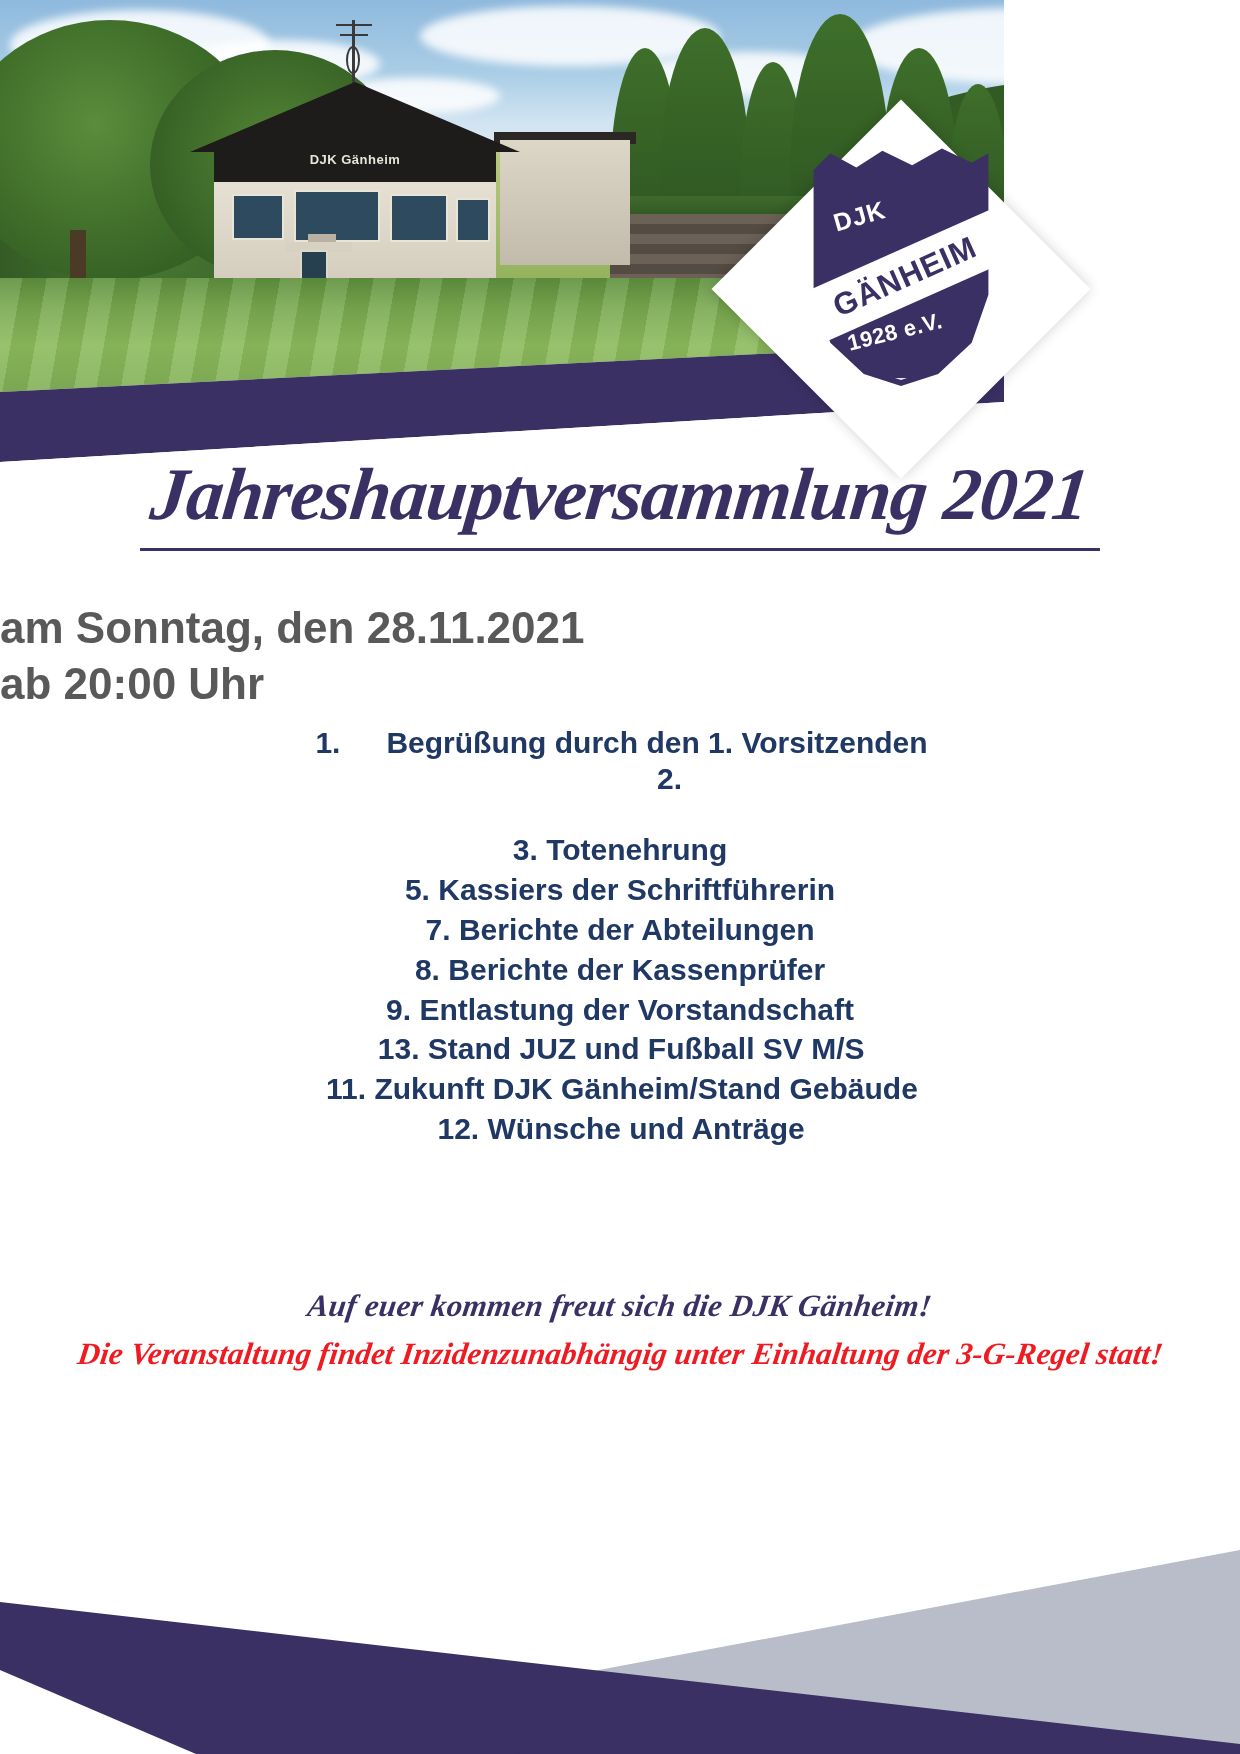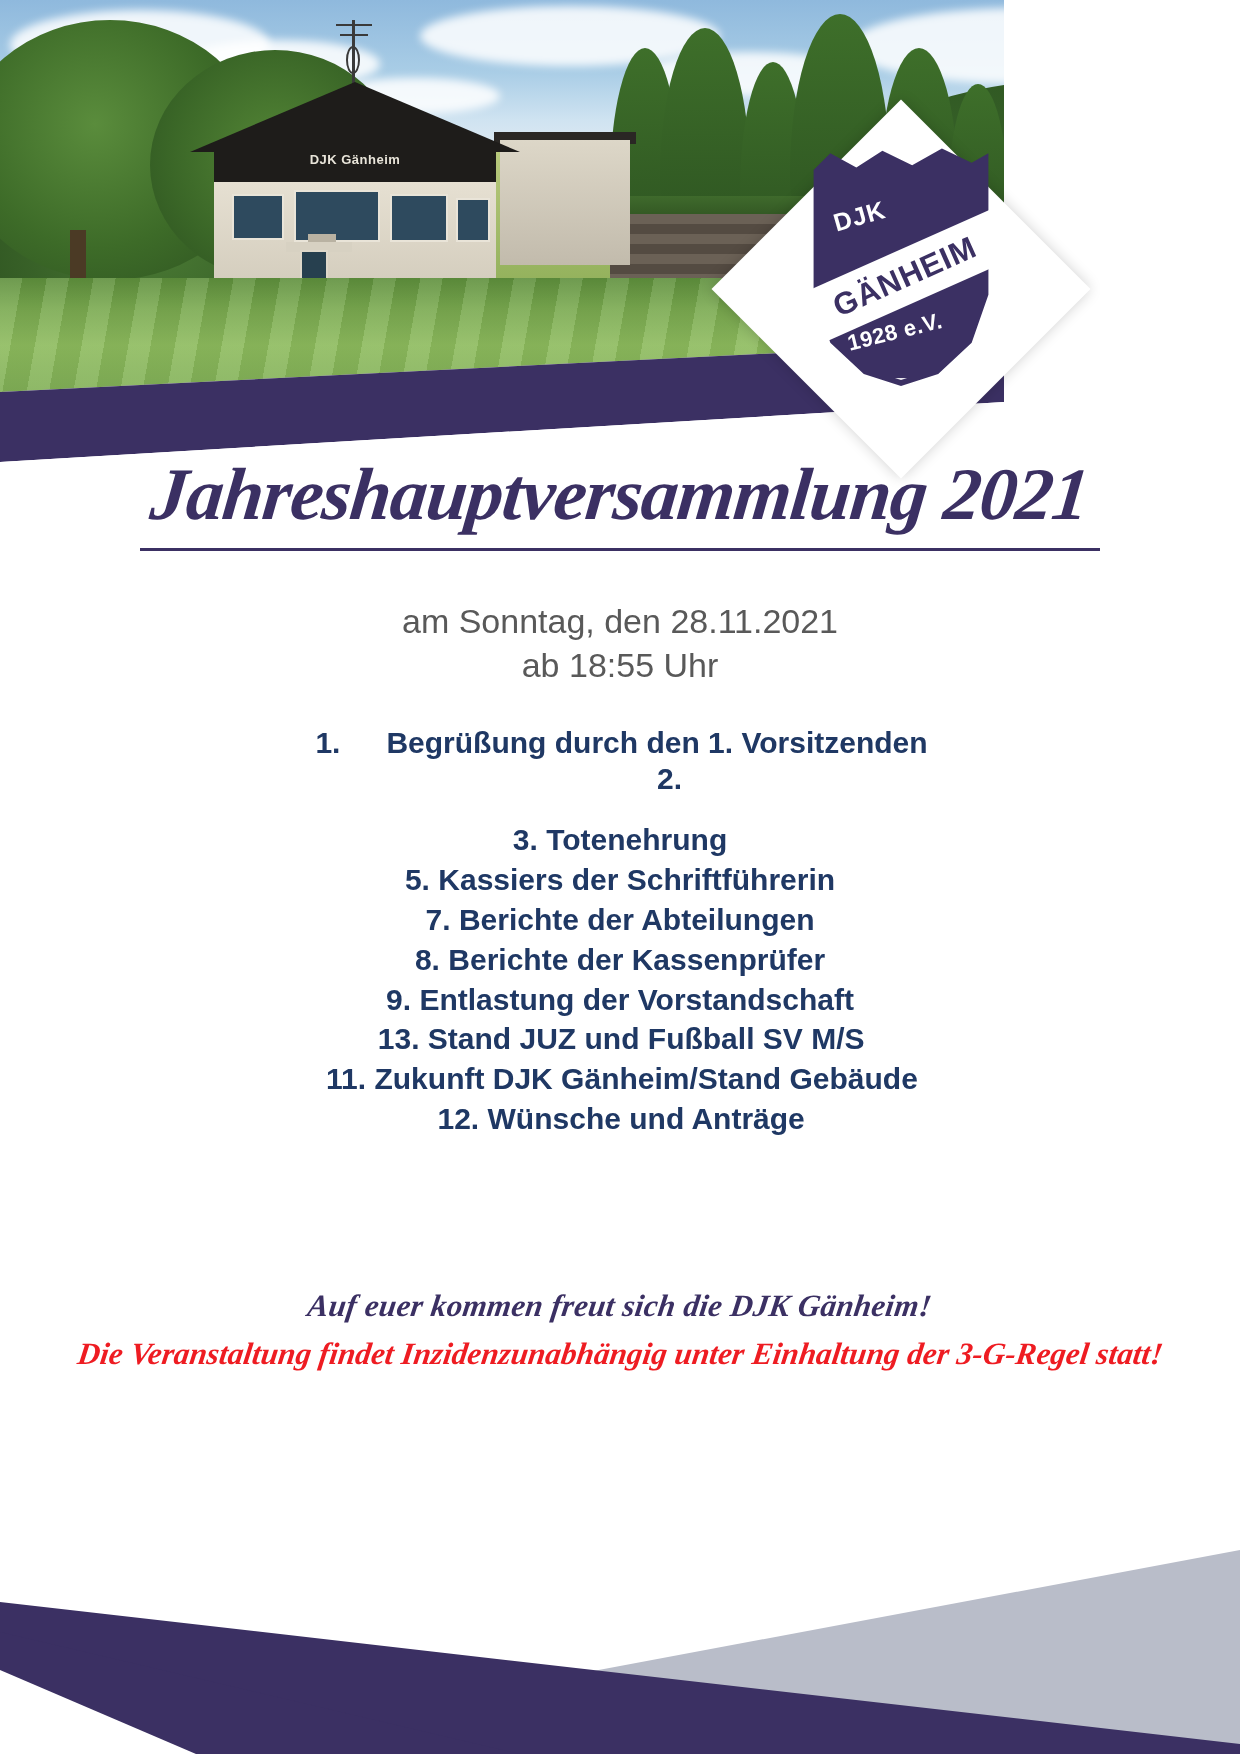--- a/index.html
+++ b/index.html
@@ -202,36 +202,36 @@
     z-index:7;
   }
   .title span { display:inline-block; transform:skewX(-6deg); }
   .title-rule {
     position:absolute; left:140px; top:548px; width:960px; height:3px;
     background:#3b3063; z-index:7;
   }
 
   
   .meeting-when {
-    position:absolute; left:0; top:600px; width:1240px; text-align:center;
-    color:#595959; font-weight:400; font-size:34px; line-height:1.28;
+    position:absolute; left:0; top:600px; width:1240px; text-align:left;
+    color:#595959; font-weight:700; font-size:44px; line-height:1.28;
   }
   .agenda {
     position:absolute; left:0; top:722px; width:1240px;
     color:#1f3864; font-weight:700;
   }
   .agenda-top {
     font-size:30px; line-height:1.0;
   }
   .agenda-item-a {
     display:flex; justify-content:center; gap:46px; padding:6px 0 0 0;
   }
   .agenda-item-a .num { width:28px; text-align:right; }
   .ag-a2 { padding-left:96px; }
-  .agenda-rest { margin-top:26px; font-size:30px; line-height:1.33; text-align:center; }
+  .agenda-rest { margin-top:36px; font-size:30px; line-height:1.33; text-align:center; }
   .agenda-rest .row { white-space:nowrap; }
   .agenda-rest .num { display:inline-block; }
   .agenda-rest .num.wide { min-width:44px; text-align:right; }
 
   
   .script-line {
     position:absolute; left:0; width:1240px; text-align:center;
     font-family:"Liberation Serif", serif; font-style:italic; font-weight:700;
   }
   .welcome { top:1288px; color:#3b3063; font-size:31px; }
@@ -338,21 +338,21 @@
     <div class="sash-text">GÄNHEIM</div>
     <div class="year-text">1928 e.V.</div>
   </div>
 </div>
 
 <h1 class="title"><span>Jahreshauptversammlung 2021</span></h1>
 <div class="title-rule"></div>
 
 <div class="meeting-when">
   <div>am Sonntag, den 28.11.2021</div>
-  <div>ab 18:55 Uhr</div>
+  <div>ab 20:00 Uhr</div>
 </div>
 
 <div class="agenda">
   <div class="agenda-top">
     <div class="agenda-item-a">
       <span class="num">1.</span>
       <span>Begrüßung durch den 1. Vorsitzenden</span>
     </div>
     <div class="agenda-item-a ag-a2">
       <span class="num">2.</span>

